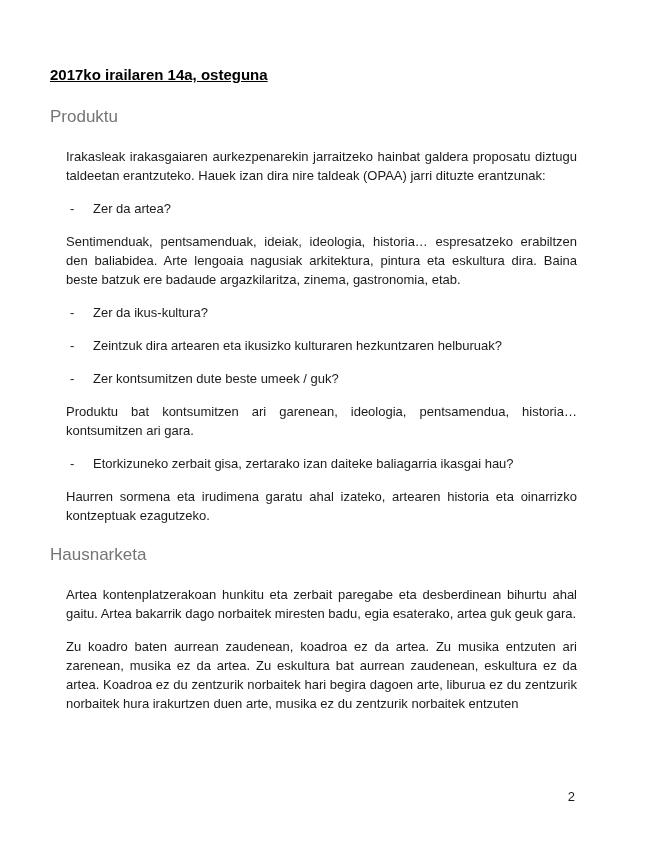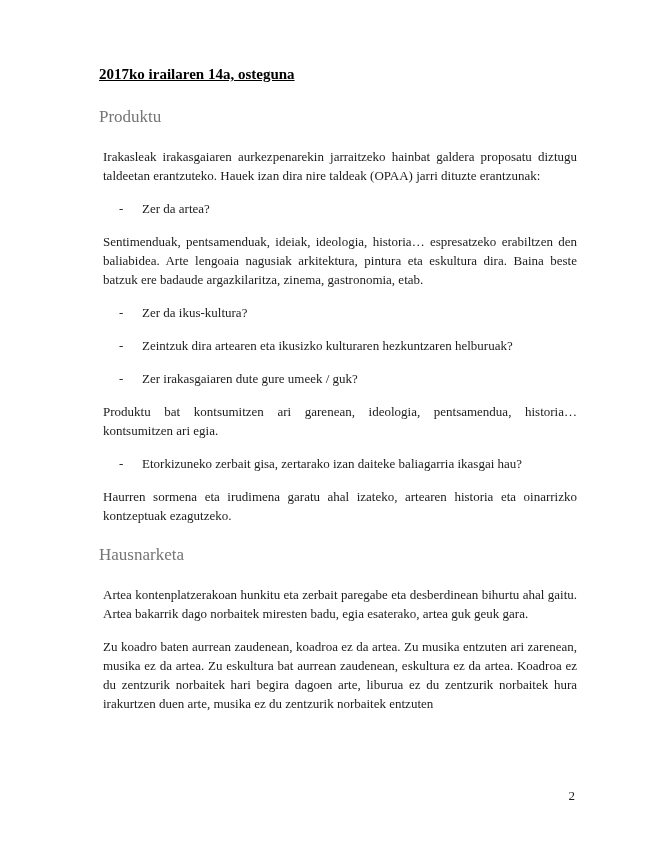--- a/index.html
+++ b/index.html
@@ -11,23 +11,22 @@
     width: 655px;
     height: 848px;
     position: relative;
     overflow: hidden;
     font-family: "Liberation Sans", sans-serif;
     color: #1b1b1b;
   }
   .page {
     position: absolute;
     inset: 0;
-    padding: 66px 78px 0 99px;
+    padding: 66px 78px 0 50px;
     box-sizing: border-box;
-    font-family: Liberation Serif, serif;
   }
   .doc-title {
     font-size: 15px;
     font-weight: bold;
     text-decoration: underline;
     margin: 0 0 24px 0;
     color: #000000;
   }
   .section-heading {
     font-size: 17px;
@@ -35,21 +34,21 @@
     color: #757575;
     margin: 0 0 20px 0;
   }
   .section-heading.spaced {
     margin-top: 20px;
   }
   p.para {
     font-size: 13px;
     line-height: 19px;
     text-align: justify;
-    margin: 0 0 14px 4px;
+    margin: 0 0 14px 16px;
   }
   .list-item {
     display: flex;
     font-size: 13px;
     line-height: 19px;
     margin: 0 0 14px 20px;
   }
   .list-item .marker {
     width: 23px;
     flex: 0 0 23px;
@@ -84,23 +83,23 @@
     <span class="li-text">Zer da ikus-kultura?</span>
   </div>
 
   <div class="list-item">
     <span class="marker">-</span>
     <span class="li-text">Zeintzuk dira artearen eta ikusizko kulturaren hezkuntzaren helburuak?</span>
   </div>
 
   <div class="list-item">
     <span class="marker">-</span>
-    <span class="li-text">Zer irakasgaiaren dute gure umeek / guk?</span>
+    <span class="li-text">Zer kontsumitzen dute beste umeek / guk?</span>
   </div>
-  <p class="para">Produktu bat kontsumitzen ari garenean, ideologia, pentsamendua, historia… kontsumitzen ari egia.</p>
+  <p class="para">Produktu bat kontsumitzen ari garenean, ideologia, pentsamendua, historia… kontsumitzen ari gara.</p>
 
   <div class="list-item">
     <span class="marker">-</span>
     <span class="li-text">Etorkizuneko zerbait gisa, zertarako izan daiteke baliagarria ikasgai hau?</span>
   </div>
   <p class="para">Haurren sormena eta irudimena garatu ahal izateko, artearen historia eta oinarrizko kontzeptuak ezagutzeko.</p>
 
   <h2 class="section-heading spaced">Hausnarketa</h2>
 
   <p class="para">Artea kontenplatzerakoan hunkitu eta zerbait paregabe eta desberdinean bihurtu ahal gaitu. Artea bakarrik dago norbaitek miresten badu, egia esaterako, artea guk geuk gara.</p>

